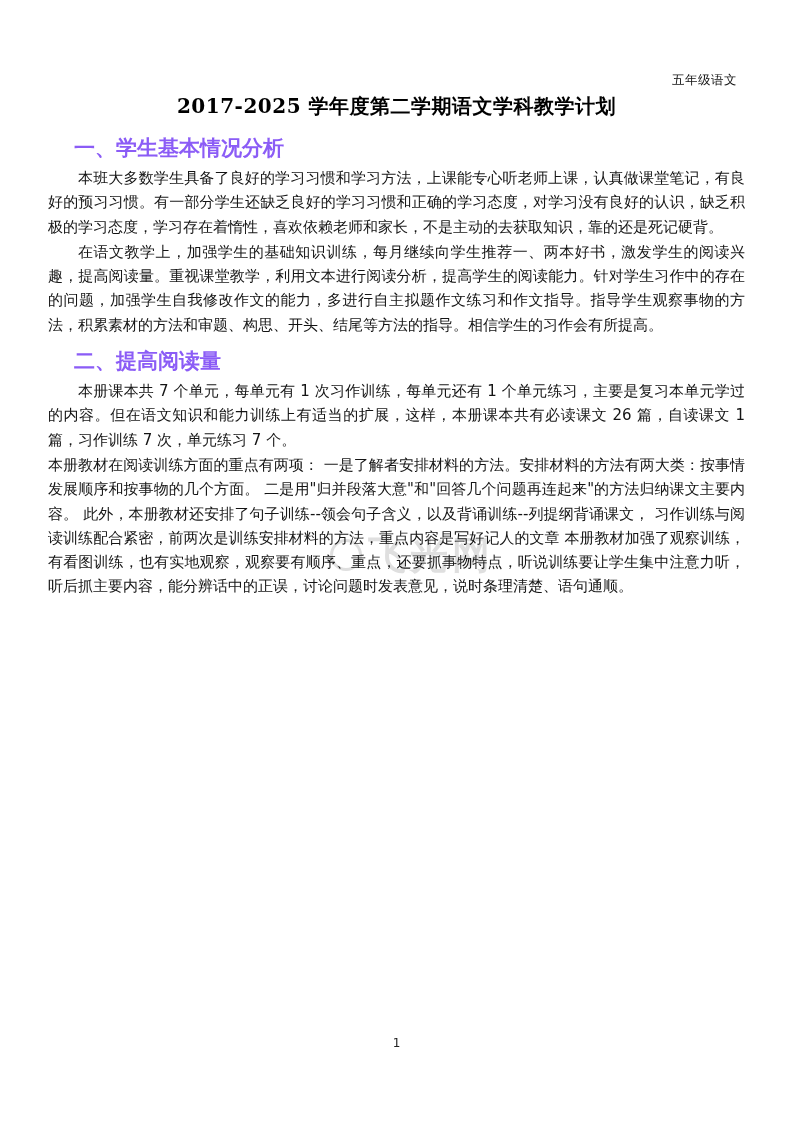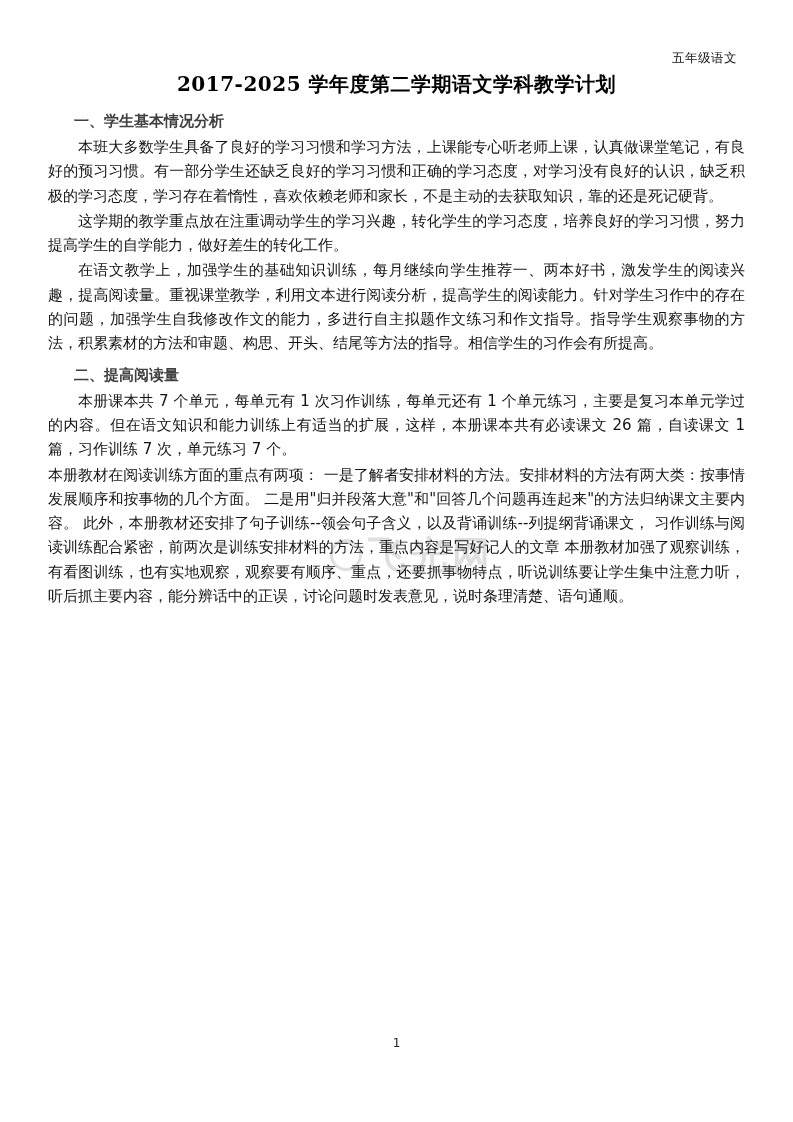--- a/index.html
+++ b/index.html
@@ -13,45 +13,45 @@
     position: relative;
     font-family: "DejaVu Sans", "Liberation Sans", sans-serif;
     color: #1a1a1a;
     overflow: hidden;
   }
   .page {
     position: relative;
     width: 793px;
     height: 1122px;
     box-sizing: border-box;
-    padding: 50px 48px 0 48px;
+    padding: 72px 48px 0 48px;
   }
   .header-right {
     text-align: right;
     font-size: 12.5px;
     line-height: 1.2;
     color: #111;
     letter-spacing: 0.5px;
     margin: 0 8px 6px 0;
   }
   .doc-title {
     text-align: center;
     font-size: 20px;
     font-weight: bold;
     letter-spacing: 0.5px;
     margin: 4px 0 14px 0;
     color: #000;
     font-family: "DejaVu Serif", "Liberation Serif", serif;
   }
   .section-heading {
-    font-size: 15px;
+    font-size: 21px;
     font-weight: bold;
     margin: 10px 0 4px 0;
     padding-left: 26px;
-    color: #404040;
+    color: #8b5cf6;
     font-family: Liberation Sans, sans-serif;
   }
   .para {
     font-size: 15px;
     line-height: 1.62;
     text-align: justify;
     text-justify: inter-ideograph;
     margin: 0 0 1px 0;
     text-indent: 2em;
     color: #141414;
@@ -101,21 +101,20 @@
 <div class="page">
 
   <div class="header-right">五年级语文</div>
 
   <div class="doc-title">2017-2025 学年度第二学期语文学科教学计划</div>
 
   <div class="content-block">
 
     <div class="section-heading">一、学生基本情况分析</div>
     <p class="para">本班大多数学生具备了良好的学习习惯和学习方法，上课能专心听老师上课，认真做课堂笔记，有良好的预习习惯。有一部分学生还缺乏良好的学习习惯和正确的学习态度，对学习没有良好的认识，缺乏积极的学习态度，学习存在着惰性，喜欢依赖老师和家长，不是主动的去获取知识，靠的还是死记硬背。</p>
-    <p class="para">这学期的教学重点放在注重调动学生的学习兴趣，转化学生的学习态度，培养良好的学习习惯，努力提高学生的自学能力，做好差生的转化工作。</p>
     <p class="para">在语文教学上，加强学生的基础知识训练，每月继续向学生推荐一、两本好书，激发学生的阅读兴趣，提高阅读量。重视课堂教学，利用文本进行阅读分析，提高学生的阅读能力。针对学生习作中的存在的问题，加强学生自我修改作文的能力，多进行自主拟题作文练习和作文指导。指导学生观察事物的方法，积累素材的方法和审题、构思、开头、结尾等方法的指导。相信学生的习作会有所提高。</p>
 
     <div class="section-heading">二、提高阅读量</div>
     <p class="para">本册课本共 7 个单元，每单元有 1 次习作训练，每单元还有 1 个单元练习，主要是复习本单元学过的内容。但在语文知识和能力训练上有适当的扩展，这样，本册课本共有必读课文 26 篇，自读课文 1 篇，习作训练 7 次，单元练习 7 个。</p>
     <p class="para noindent"> 本册教材在阅读训练方面的重点有两项： 一是了解者安排材料的方法。安排材料的方法有两大类：按事情发展顺序和按事物的几个方面。 二是用"归并段落大意"和"回答几个问题再连起来"的方法归纳课文主要内容。 此外，本册教材还安排了句子训练--领会句子含义，以及背诵训练--列提纲背诵课文， 习作训练与阅读训练配合紧密，前两次是训练安排材料的方法，重点内容是写好记人的文章 本册教材加强了观察训练，有看图训练，也有实地观察，观察要有顺序、重点，还要抓事物特点，听说训练要让学生集中注意力听，听后抓主要内容，能分辨话中的正误，讨论问题时发表意见，说时条理清楚、语句通顺。</p>
 
   </div>
 
   <div class="watermark">
     <span class="wm-circle"></span><span>飞光网</span>

